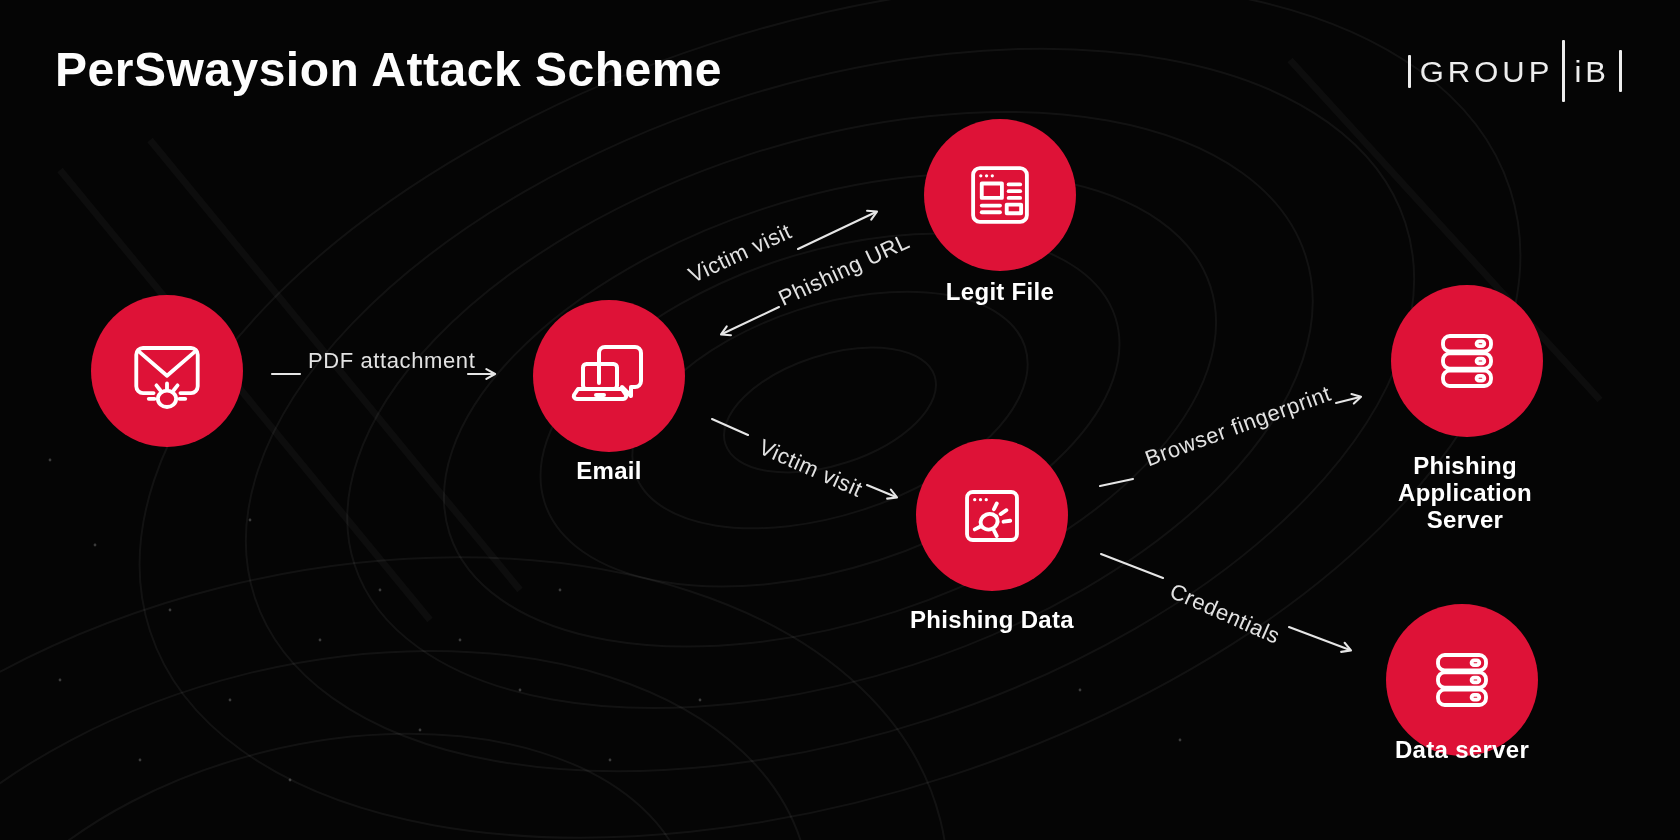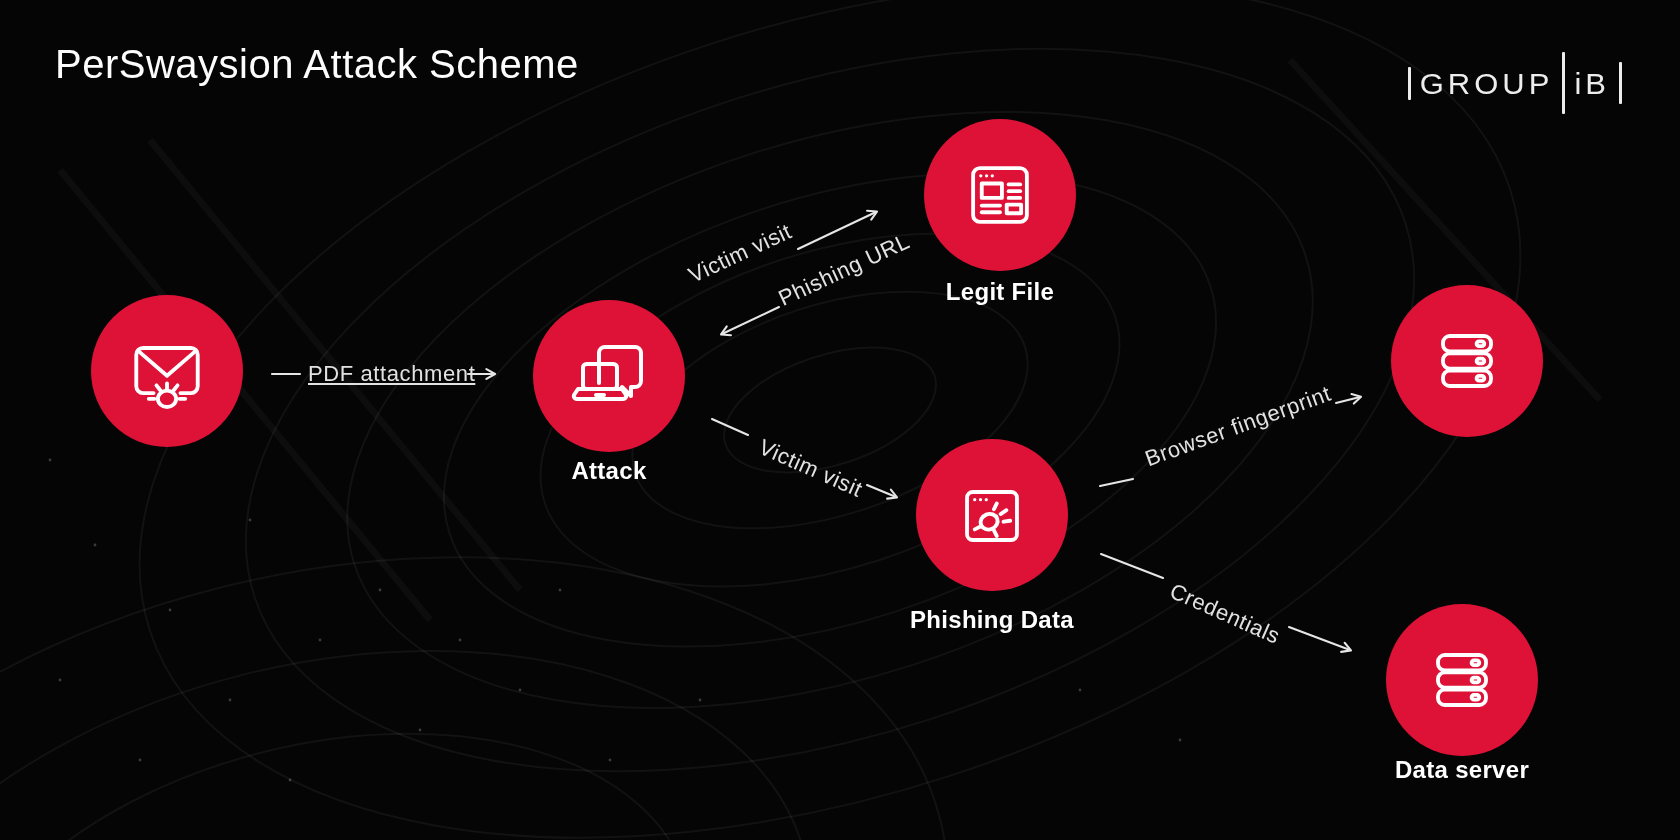--- a/index.html
+++ b/index.html
@@ -5,24 +5,24 @@
   html,body{margin:0;padding:0;background:#000;}
   .canvas{
     position:relative;width:1680px;height:840px;overflow:hidden;
     background:#050505;
     font-family:"Liberation Sans", sans-serif;
     color:#fff;
   }
   .bg-layer{position:absolute;left:0;top:0;pointer-events:none;}
   .page-title{
     position:absolute;left:55px;top:42px;
-    font-size:40px;font-weight:400;letter-spacing:.5px;color:#fdfdfd;
+    font-size:48px;font-weight:700;letter-spacing:.5px;color:#fdfdfd;
   }
   
-  .logo{position:absolute;right:58px;top:52px;display:flex;align-items:center;gap:9px;}
+  .logo{position:absolute;right:58px;top:40px;display:flex;align-items:center;gap:9px;}
   .logo .bar{width:3px;background:#ededed;border-radius:1px;}
   .logo .bar-l{height:33px;}
   .logo .bar-m{height:62px;}
   .logo .bar-r{height:42px;}
   .logo .word{
     font-size:31px;font-weight:400;letter-spacing:4px;color:#ededed;line-height:1;
     transform:scaleY(.96);
   }
   
   .circle{
@@ -143,21 +143,21 @@
     <svg class="icon-svg" width="100" height="100" viewBox="0 0 100 100">
       <g fill="none" stroke="#ffffff" stroke-width="4" stroke-linecap="round" stroke-linejoin="round">
         <path d="M40,57 V27 a6,6 0 0 1 6,-6 H76 a6,6 0 0 1 6,6 V55 a6,6 0 0 1 -6,6 H72 v9 l-9,-9"></path>
         <rect x="24" y="38" width="34" height="25" rx="3.5"></rect>
         <path d="M19,63 H63 l4,6 a3,3 0 0 1 -3,4 H18 a3,3 0 0 1 -3,-4 z"></path>
         <line x1="37" y1="69" x2="45" y2="69"></line>
       </g>
     </svg>
   </div>
   <div class="node-label" style="left:459px;top:457px;">
-    <div>Attack</div>
+    <div>Email</div>
   </div>
 
   <div class="circle" style="left:924px;top:119px;">
     <svg class="icon-svg" width="96" height="96" viewBox="0 0 100 100">
       <g fill="none" stroke="#ffffff" stroke-width="4" stroke-linecap="round" stroke-linejoin="round">
         <rect x="22" y="22" width="56" height="56" rx="7"></rect>
         <rect x="31" y="38" width="21" height="15"></rect>
         <line x1="59" y1="39" x2="71" y2="39"></line>
         <line x1="59" y1="46" x2="71" y2="46"></line>
         <line x1="59" y1="53" x2="71" y2="53"></line>
@@ -203,37 +203,42 @@
       <g fill="none" stroke="#ffffff" stroke-width="4" stroke-linecap="round" stroke-linejoin="round">
         <rect x="25" y="24" width="50" height="16" rx="7"></rect>
         <rect x="25" y="42" width="50" height="16" rx="7"></rect>
         <rect x="25" y="60" width="50" height="16" rx="7"></rect>
         <rect x="60" y="29.5" width="8" height="5" rx="2.5"></rect>
         <rect x="60" y="47.5" width="8" height="5" rx="2.5"></rect>
         <rect x="60" y="65.5" width="8" height="5" rx="2.5"></rect>
       </g>
     </svg>
   </div>
+  <div class="node-label" style="left:1315px;top:452px;">
+    <div>Phishing</div>
+    <div>Application</div>
+    <div>Server</div>
+  </div>
 
   <div class="circle" style="left:1386px;top:604px;">
     <svg class="icon-svg" width="96" height="96" viewBox="0 0 100 100">
       <g fill="none" stroke="#ffffff" stroke-width="4" stroke-linecap="round" stroke-linejoin="round">
         <rect x="25" y="24" width="50" height="16" rx="7"></rect>
         <rect x="25" y="42" width="50" height="16" rx="7"></rect>
         <rect x="25" y="60" width="50" height="16" rx="7"></rect>
         <rect x="60" y="29.5" width="8" height="5" rx="2.5"></rect>
         <rect x="60" y="47.5" width="8" height="5" rx="2.5"></rect>
         <rect x="60" y="65.5" width="8" height="5" rx="2.5"></rect>
       </g>
     </svg>
   </div>
-  <div class="node-label" style="left:1312px;top:756px;">
+  <div class="node-label" style="left:1312px;top:736px;">
     <div>Data server</div>
   </div>
 
-  <div class="edge-label" style="left:308px;top:361px;text-decoration:underline;">PDF attachment</div>
+  <div class="edge-label" style="left:308px;top:348px;">PDF attachment</div>
   <div class="edge-label rot-n25" style="left:690px;top:264px;">Victim visit</div>
   <div class="edge-label rot-n25" style="left:780px;top:287px;">Phishing URL</div>
   <div class="edge-label rot-p24" style="left:760px;top:433px;">Victim visit</div>
   <div class="edge-label rot-n20" style="left:1146px;top:447px;">Browser fingerprint</div>
   <div class="edge-label rot-p24" style="left:1171px;top:577px;">Credentials</div>
 
 </div>
 
 </body></html>

